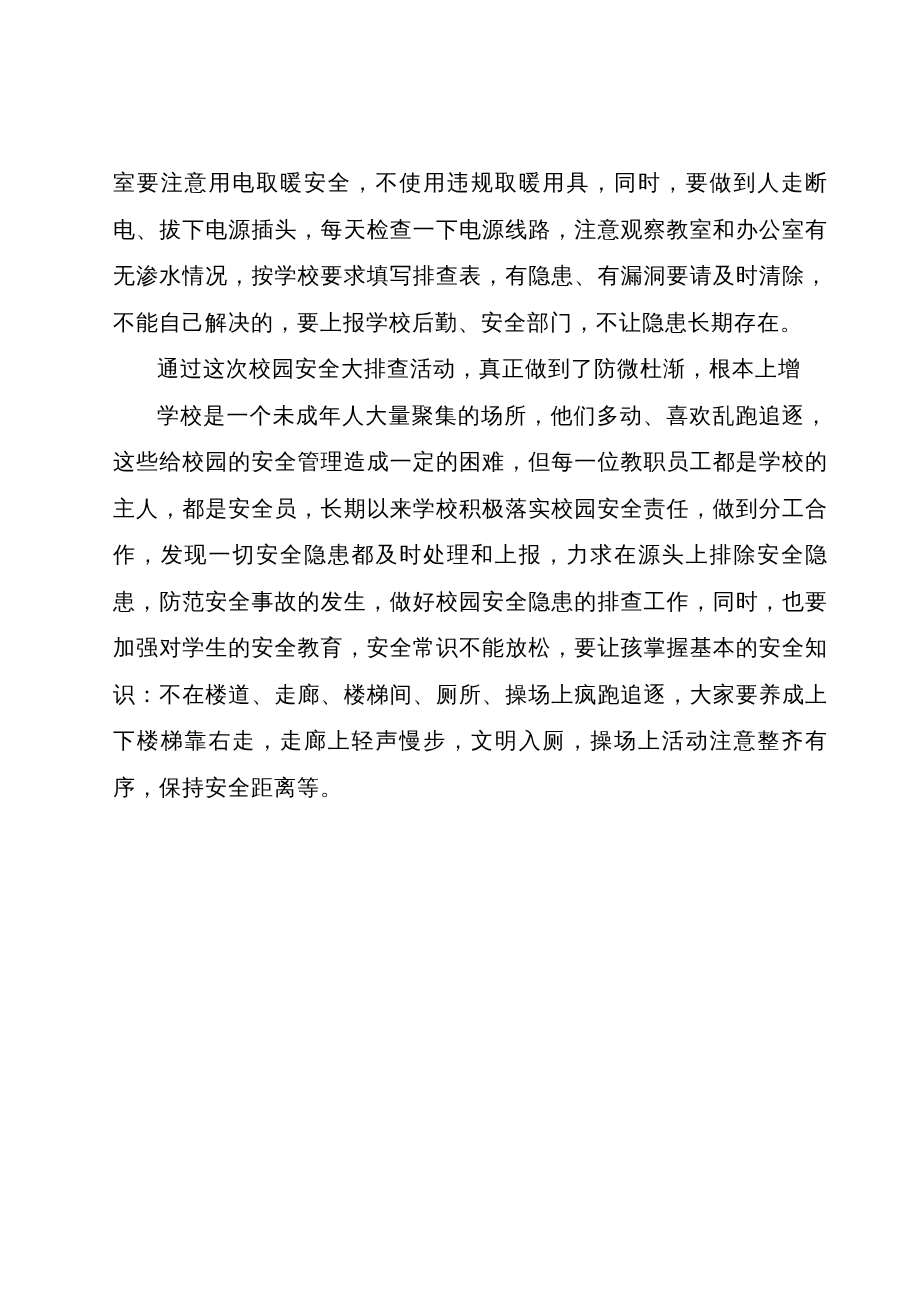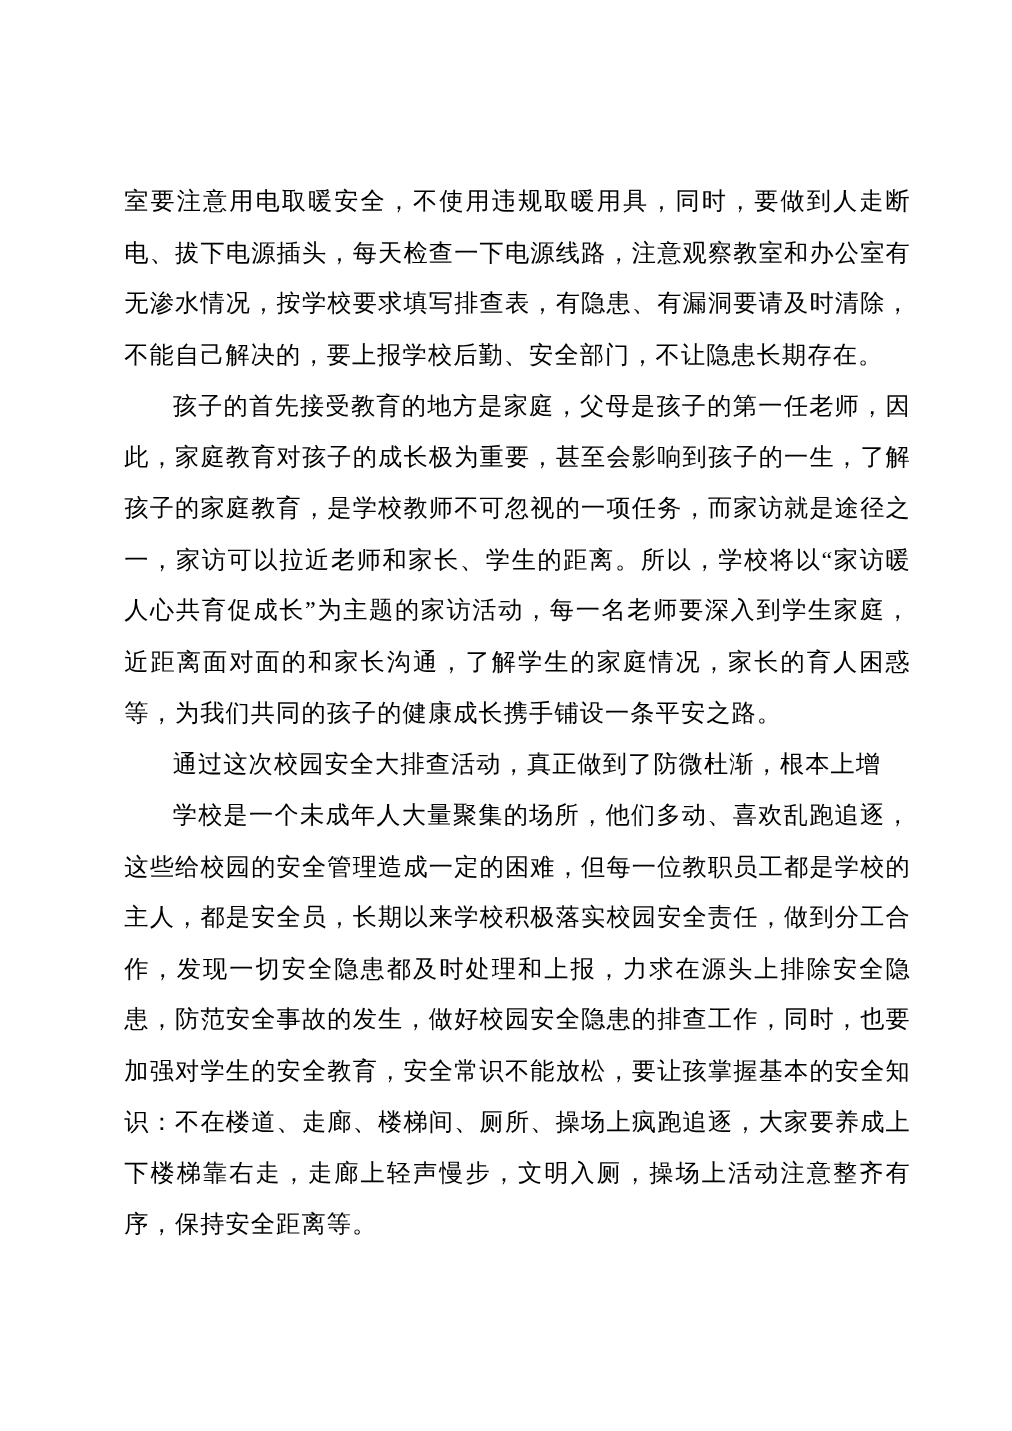--- a/index.html
+++ b/index.html
@@ -33,17 +33,16 @@
   .doc-body p.para.indent {
     text-indent: 2em;
   }
 </style>
 </head>
 <body>
 
 <div class="page">
   <div class="doc-body">
     <p class="para">室要注意用电取暖安全，不使用违规取暖用具，同时，要做到人走断电、拔下电源插头，每天检查一下电源线路，注意观察教室和办公室有无渗水情况，按学校要求填写排查表，有隐患、有漏洞要请及时清除，不能自己解决的，要上报学校后勤、安全部门，不让隐患长期存在。</p>
-    <p class="para indent">孩子的首先接受教育的地方是家庭，父母是孩子的第一任老师，因此，家庭教育对孩子的成长极为重要，甚至会影响到孩子的一生，了解孩子的家庭教育，是学校教师不可忽视的一项任务，而家访就是途径之一，家访可以拉近老师和家长、学生的距离。所以，学校将以“家访暖人心共育促成长”为主题的家访活动，每一名老师要深入到学生家庭，近距离面对面的和家长沟通，了解学生的家庭情况，家长的育人困惑等，为我们共同的孩子的健康成长携手铺设一条平安之路。</p>
     <p class="para indent">通过这次校园安全大排查活动，真正做到了防微杜渐，根本上增</p>
     <p class="para indent">学校是一个未成年人大量聚集的场所，他们多动、喜欢乱跑追逐，这些给校园的安全管理造成一定的困难，但每一位教职员工都是学校的主人，都是安全员，长期以来学校积极落实校园安全责任，做到分工合作，发现一切安全隐患都及时处理和上报，力求在源头上排除安全隐患，防范安全事故的发生，做好校园安全隐患的排查工作，同时，也要加强对学生的安全教育，安全常识不能放松，要让孩掌握基本的安全知识：不在楼道、走廊、楼梯间、厕所、操场上疯跑追逐，大家要养成上下楼梯靠右走，走廊上轻声慢步，文明入厕，操场上活动注意整齐有序，保持安全距离等。</p>
   </div>
 </div>
 
 </body></html>

